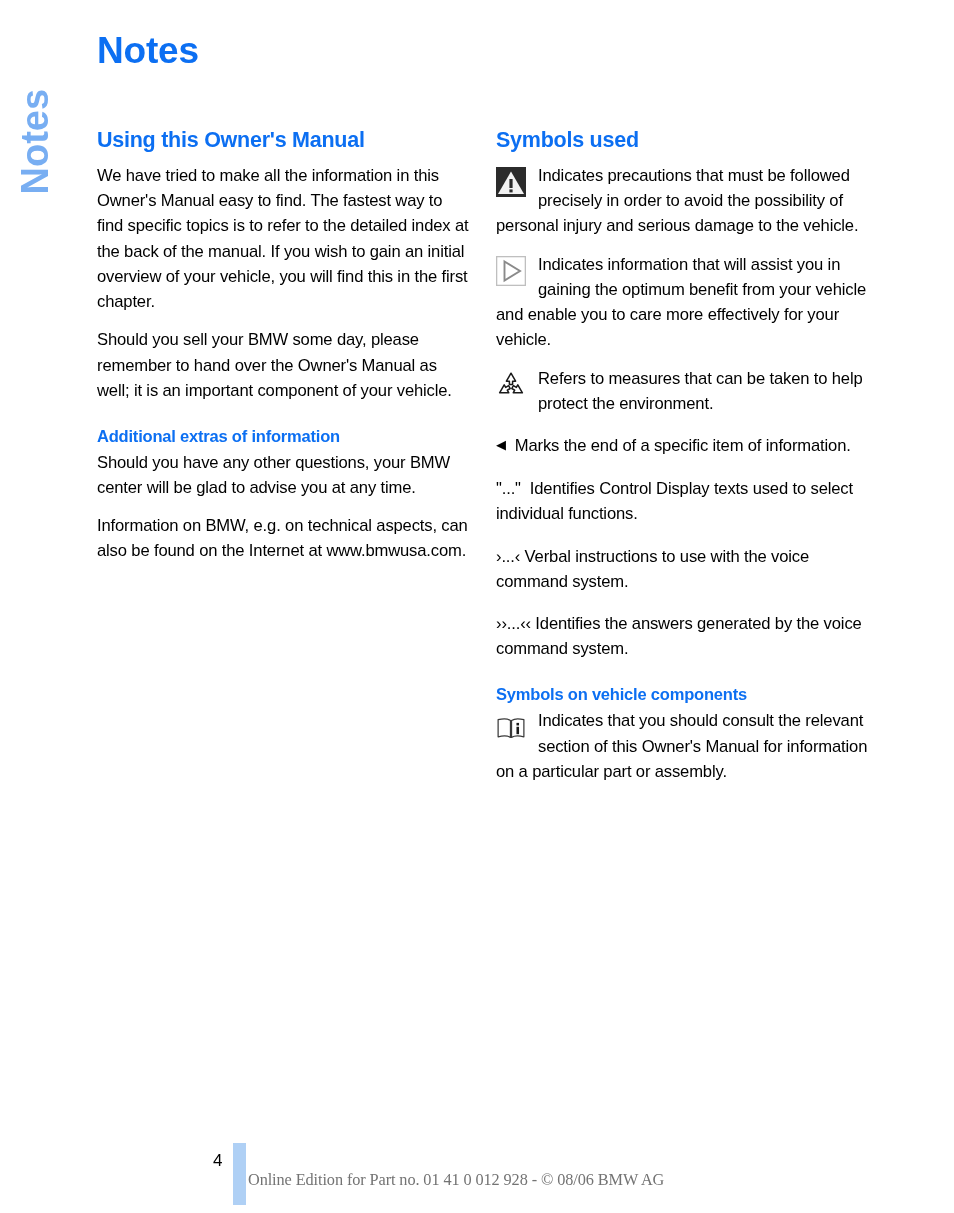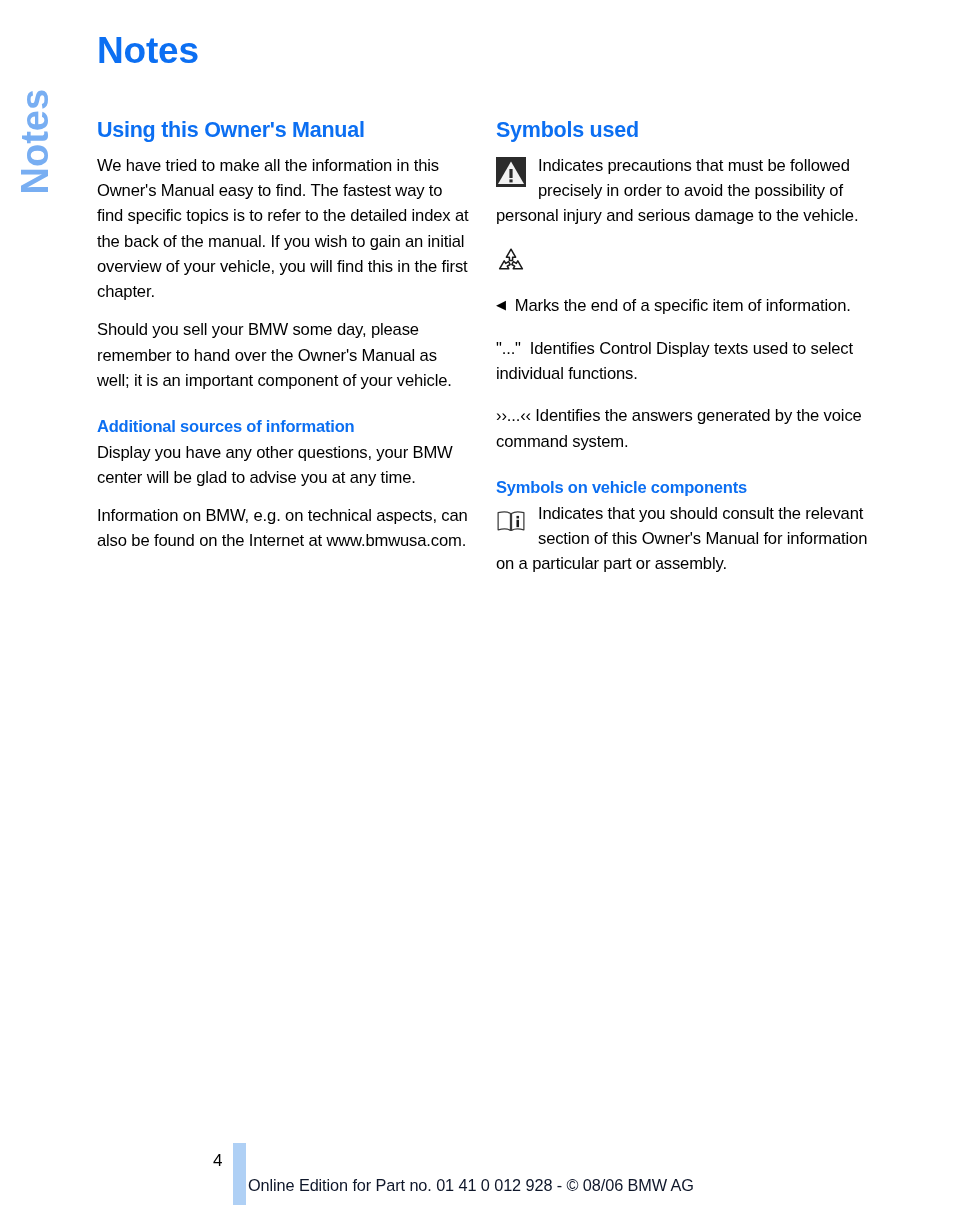--- a/index.html
+++ b/index.html
@@ -46,21 +46,21 @@
     top: 30px;
     font-size: 37px;
     font-weight: bold;
     color: #0C6FF2;
     letter-spacing: -0.2px;
   }
 
   
   .col {
     position: absolute;
-    top: 118px;
+    top: 128px;
     width: 372px;
   }
   .col-left  { left: 97px; }
   .col-right { left: 496px; }
 
   h2.section-head {
     margin: 0 0 11px 0;
     font-size: 21.5px;
     font-weight: bold;
     color: #0C6FF2;
@@ -133,85 +133,97 @@
     position: absolute;
     left: 233px;
     top: 0px;
     width: 13px;
     height: 62px;
     background: #AFD0F5;
   }
   .footer-text {
     position: absolute;
     left: 248px;
-    top: 33px;
+    top: 27px;
     font-size: 16.3px;
-    color: #0f172a;
+    color: #737373;
     letter-spacing: -0.1px;
     white-space: nowrap;
+    font-family: Liberation Serif, serif;
   }
 </style>
 </head>
 <body>
 
 <div class="side-tab">
   <div class="side-tab-label">Notes</div>
 </div>
 
 <div class="page-title">Notes</div>
 
 <div class="col col-left">
 
   <h2 class="section-head">Using this Owner's Manual</h2>
 
   <p class="body">We have tried to make all the information in this Owner's Manual easy to find. The fastest way to find specific topics is to refer to the detailed index at the back of the manual. If you wish to gain an initial overview of your vehicle, you will find this in the first chapter.</p>
 
   <p class="body">Should you sell your BMW some day, please remember to hand over the Owner's Manual as well; it is an important component of your vehicle.</p>
 
-  <h3 class="sub-head">Additional sources of information</h3>
-
-  <p class="body">Display you have any other questions, your BMW center will be glad to advise you at any time.</p>
+  <h3 class="sub-head">Additional extras of information</h3>
+
+  <p class="body">Should you have any other questions, your BMW center will be glad to advise you at any time.</p>
 
   <p class="body">Information on BMW, e.g. on technical aspects, can also be found on the Internet at www.bmwusa.com.</p>
 </div>
 
 <div class="col col-right">
 
   <h2 class="section-head">Symbols used</h2>
 
   <div class="sym-block">
     <svg class="sym-icon" viewBox="0 0 30 30">
       <rect x="0" y="0" width="30" height="30" fill="#2B2B2B"></rect>
       <polygon points="15,4.5 28,27 2,27" fill="#F2F2F2"></polygon>
       <rect x="13.4" y="12" width="3.2" height="9" fill="#2B2B2B"></rect>
       <rect x="13.4" y="22.4" width="3.2" height="3" fill="#2B2B2B"></rect>
     </svg>
     <span>Indicates precautions that must be followed precisely in order to avoid the possibility of personal injury and serious damage to the vehicle.</span>
   </div>
 
+  <div class="sym-block">
+    <svg class="sym-icon" viewBox="0 0 30 30">
+      <rect x="0.6" y="0.6" width="28.8" height="28.8" fill="#FFFFFF" stroke="#BFBFBF" stroke-width="1.4"></rect>
+      <polygon points="8.5,5.5 24,15 8.5,24.5" fill="none" stroke="#8A8A8A" stroke-width="1.9" stroke-linejoin="miter"></polygon>
+    </svg>
+    <span>Indicates information that will assist you in gaining the optimum benefit from your vehicle and enable you to care more effectively for your vehicle.</span>
+  </div>
 
   <div class="sym-block">
     <svg class="sym-icon" viewBox="0 0 30 30">
       <g fill="none" stroke="#1A1A1A" stroke-width="1.5" stroke-linejoin="round">
         <path d="M15 3.2 L19.6 11.2 L16.6 11.2 L16.6 14.6 L13.4 14.6 L13.4 11.2 L10.4 11.2 Z"></path>
         <path d="M26.4 22.8 L17.2 22.8 L18.7 20.2 L15.8 18.5 L17.4 15.7 L20.3 17.4 L21.8 14.8 Z"></path>
         <path d="M3.6 22.8 L8.2 14.8 L9.7 17.4 L12.6 15.7 L14.2 18.5 L11.3 20.2 L12.8 22.8 Z"></path>
       </g>
     </svg>
+    <span>Refers to measures that can be taken to help protect the environment.</span>
   </div>
 
   <p class="marker-block">
     <span class="marker tri">◀</span><span>&nbsp; </span><span>Marks the end of a specific item of information.</span>
   </p>
 
 
   <p class="marker-block">
     <span class="marker">"..."</span><span>&nbsp; </span><span>Identifies Control Display texts used to select individual functions.</span>
   </p>
 
+  <p class="marker-block">
+    <span class="marker">›...‹</span><span> </span><span>Verbal instructions to use with the voice command system.</span>
+  </p>
 
   <p class="marker-block">
     <span class="marker">››...‹‹</span><span> </span><span>Identifies the answers generated by the voice command system.</span>
   </p>
 
   <h3 class="sub-head">Symbols on vehicle components</h3>
 
   <div class="sym-block">
     <svg class="sym-icon book" viewBox="0 0 34 28">
       <g fill="#FFFFFF" stroke="#3A3A3A" stroke-width="1.4" stroke-linejoin="round">

